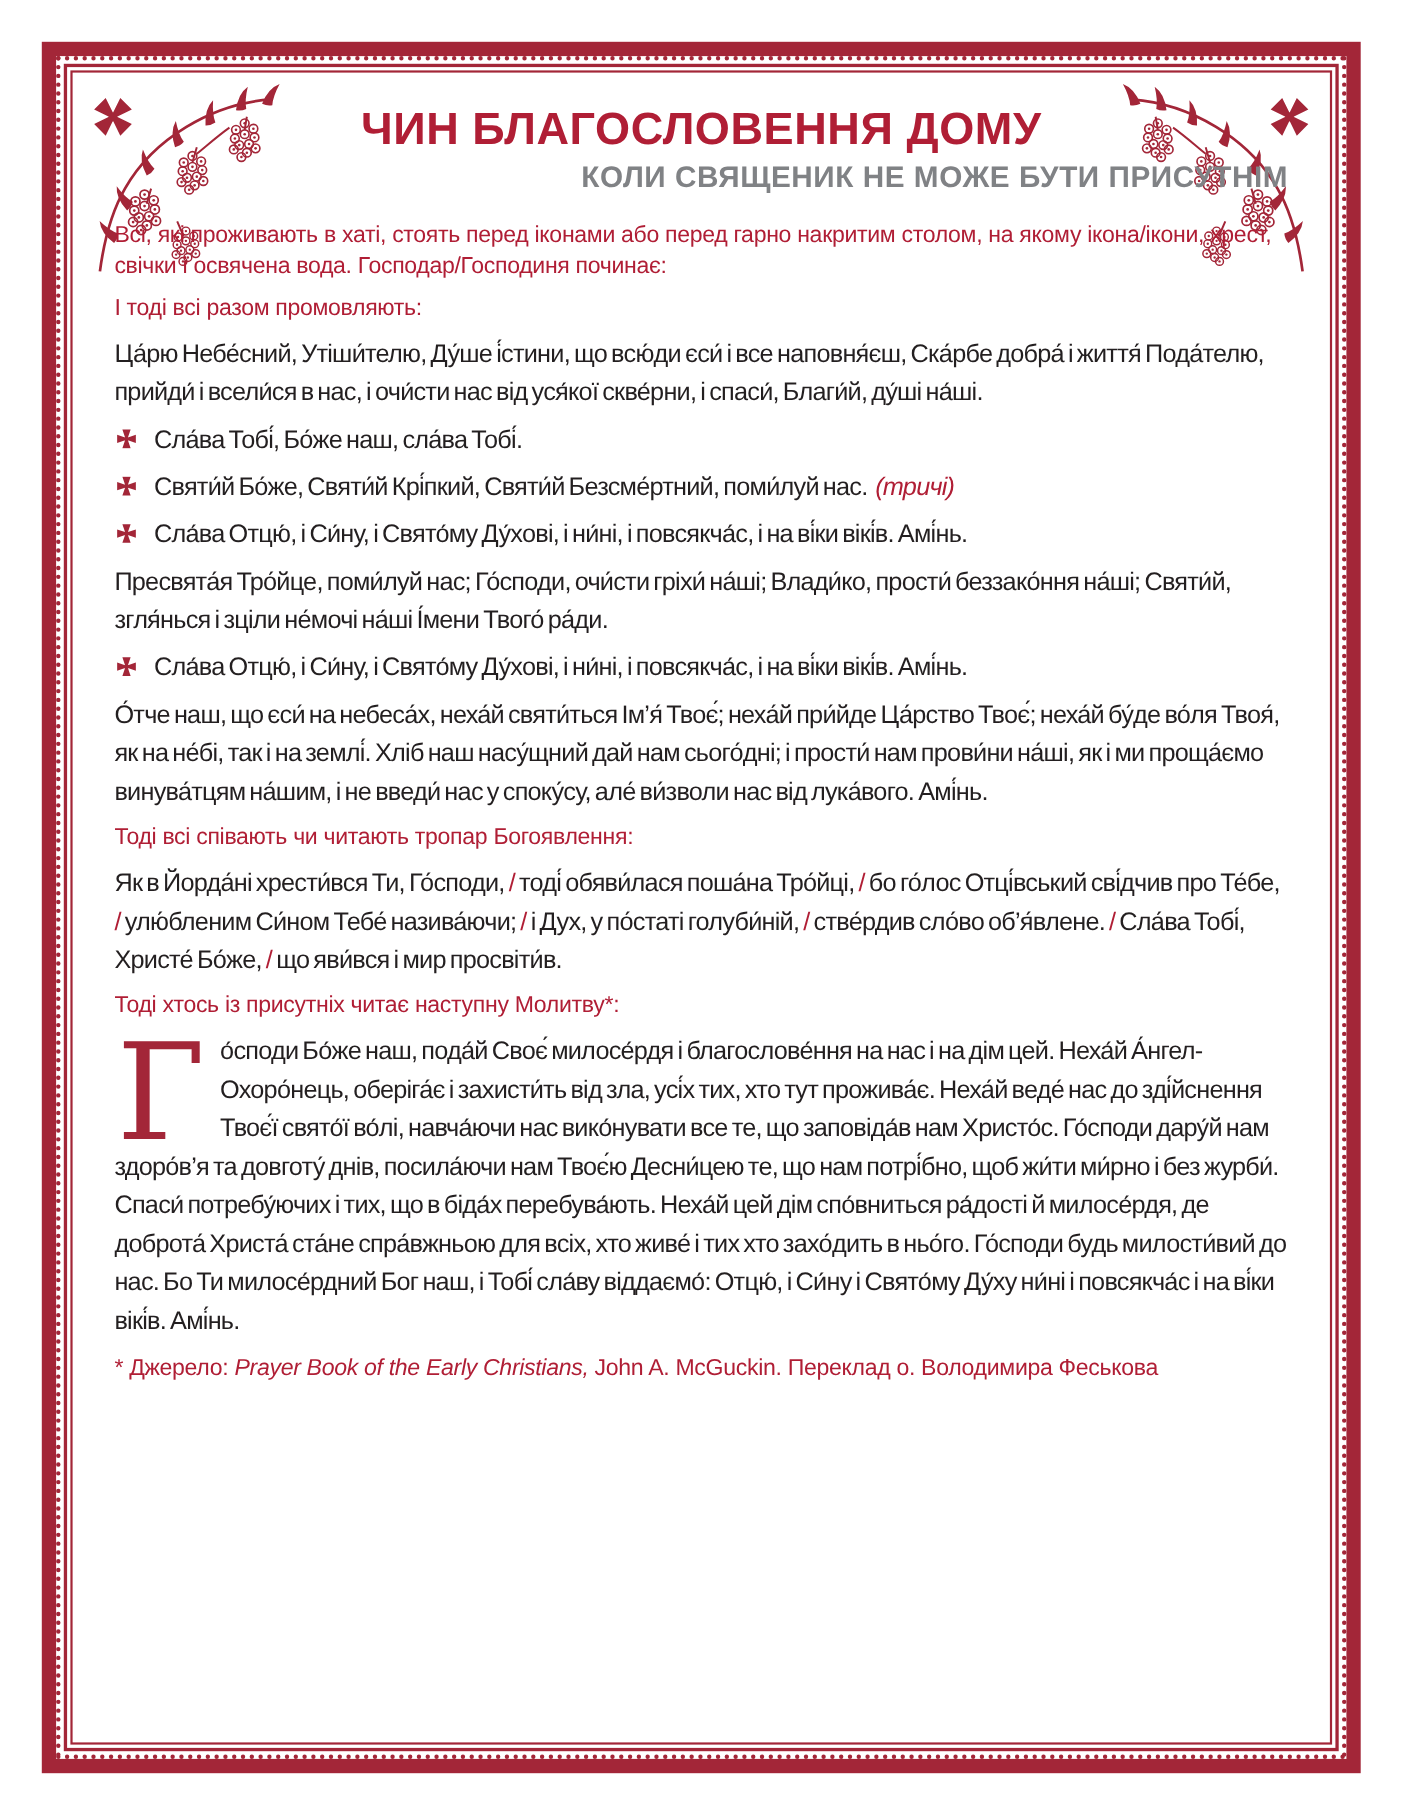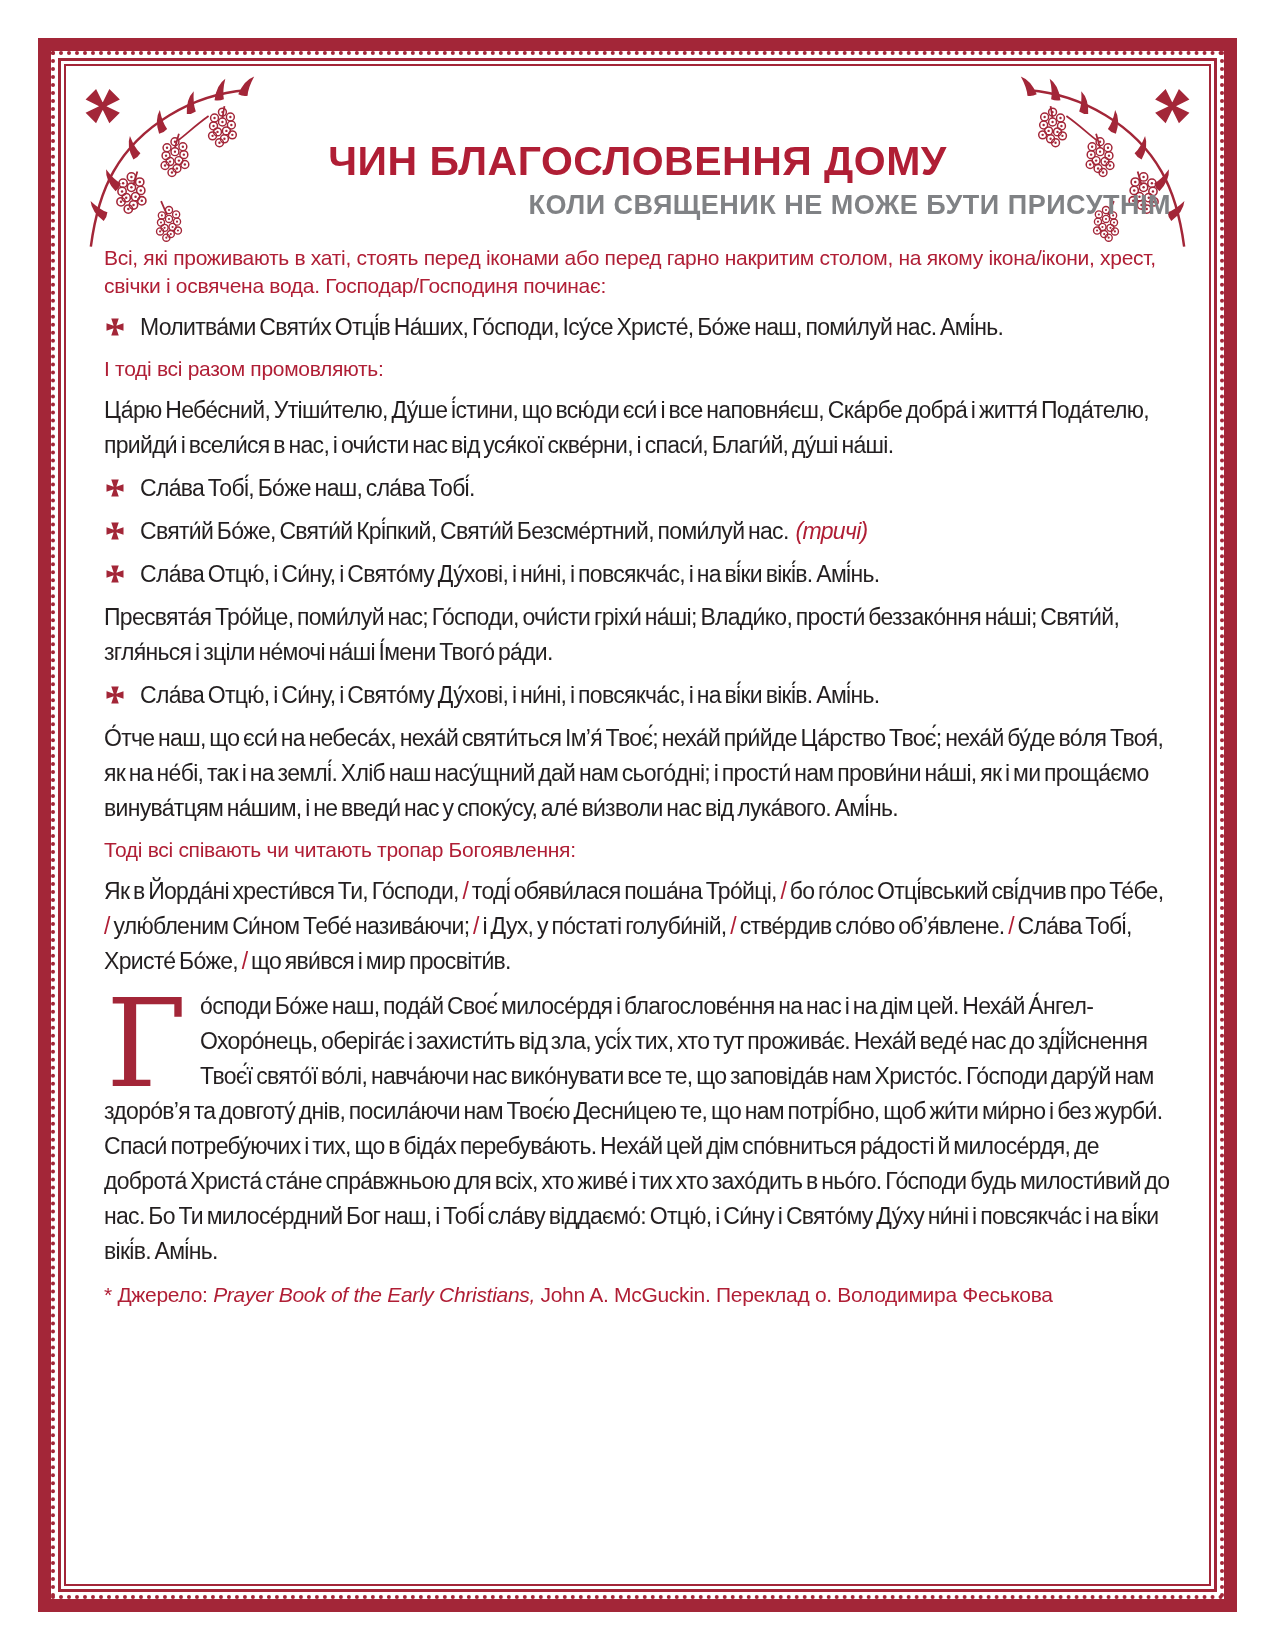--- a/index.html
+++ b/index.html
@@ -14,21 +14,21 @@
 
   
   .frame-band{position:absolute;inset:38px;border:13px solid var(--frame);pointer-events:none;}
   .frame-perf{position:absolute;inset:51px;border:4px dotted var(--frame);pointer-events:none;}
   .frame-line-outer{position:absolute;inset:58px;border:3px solid var(--frame);pointer-events:none;}
   .frame-line-inner{position:absolute;inset:64px;border:2px solid var(--frame);pointer-events:none;}
 
   .ornament{position:absolute;top:76px;left:76px;width:188px;height:184px;color:var(--frame);}
   .ornament.right{left:auto;right:76px;transform:scaleX(-1);}
 
-  .content{position:absolute;inset:66px;padding:12px 38px 0 38px;overflow:hidden;margin-top:44px;}
+  .content{position:absolute;inset:66px;padding:12px 38px 0 38px;overflow:hidden;}
 
   h1{margin:16px 0 6px 0;text-align:center;font-size:41px;line-height:46px;
      font-weight:bold;color:var(--red);letter-spacing:0.5px;}
   .subtitle{margin:0 0 24px 0;text-align:right;font-size:27px;line-height:30px;
      font-weight:bold;color:var(--gray);letter-spacing:0.5px;}
 
   p{margin:8px 0;}
   .rubric{color:var(--red);font-size:21px;line-height:28px;letter-spacing:-0.3px;margin:10px 0;}
   .body-text{color:var(--ink);font-size:23px;line-height:35px;letter-spacing:-0.7px;word-spacing:-2px;}
   .bullet{position:relative;padding-left:36px;}
@@ -101,26 +101,20 @@
     <use href="#orn-group"></use>
   </svg>
 
   <div class="content">
 
     <h1>ЧИН БЛАГОСЛОВЕННЯ ДОМУ</h1>
     <div class="subtitle">КОЛИ СВЯЩЕНИК НЕ МОЖЕ БУТИ ПРИСУТНІМ</div>
 
     <p class="rubric">Всі, які проживають в хаті, стоять перед іконами або перед гарно накритим столом, на якому ікона/ікони, хрест, свічки і освячена вода. Господар/Господиня починає:</p>
 
-    <p class="body-text bullet">
-      <svg class="cross-b" viewBox="-18 -18 36 36">
-          <use href="#orn-cross" fill="currentColor"></use>
-        </svg>
-      <span>Молитва́ми Святи́х Отці́в На́ших, Го́споди, Ісу́се Христе́, Бо́же наш, поми́луй нас. Амі́нь.</span>
-    </p>
 
     <p class="rubric">І тоді всі разом промовляють:</p>
 
     <p class="body-text">Ца́рю Небе́сний, Утіши́телю, Ду́ше і́стини, що всю́ди єси́ і все наповня́єш, Ска́рбе добра́ і життя́ Пода́телю, прийди́ і всели́ся в нас, і очи́сти нас від уся́кої скве́рни, і спаси́, Благи́й, ду́ші на́ші.</p>
 
     <p class="body-text bullet">
       <svg class="cross-b" viewBox="-18 -18 36 36">
           <use href="#orn-cross" fill="currentColor"></use>
         </svg>
       <span>Сла́ва Тобі́, Бо́же наш, сла́ва Тобі́.</span>
@@ -150,20 +144,21 @@
       <span>Сла́ва Отцю́, і Си́ну, і Свято́му Ду́хові, і ни́ні, і повсякча́с, і на ві́ки вікі́в. Амі́нь.</span>
     </p>
 
     <p class="body-text">О́тче наш, що єси́ на небеса́х, неха́й святи́ться Ім’я́ Твоє́; неха́й при́йде Ца́рство Твоє́; неха́й бу́де во́ля Твоя́, як на не́бі, так і на землі́. Хліб наш насу́щний дай нам сього́дні; і прости́ нам прови́ни на́ші, як і ми проща́ємо винува́тцям на́шим, і не введи́ нас у споку́су, але́ ви́зволи нас від лука́вого. Амі́нь.</p>
 
     <p class="rubric">Тоді всі співають чи читають тропар Богоявлення:</p>
 
 
     <p class="body-text">Як в Йорда́ні хрести́вся Ти, Го́споди, <span class="slash">/</span> тоді́ обяви́лася поша́на Тро́йці, <span class="slash">/</span> бо го́лос Отці́вський сві́дчив про Те́бе, <span class="slash">/</span> улю́бленим Си́ном Тебе́ назива́ючи; <span class="slash">/</span> і Дух, у по́статі голуби́ній, <span class="slash">/</span> стве́рдив сло́во об’я́влене. <span class="slash">/</span> Сла́ва Тобі́, Христе́ Бо́же, <span class="slash">/</span> що яви́вся і мир просвіти́в.</p>
 
+    <p class="rubric">Тоді хтось із присутніх читає наступну Молитву*:</p>
 
     <div class="body-text prayer-block">
       <span class="dropcap">Г</span><span>о́споди Бо́же наш, пода́й Своє́ милосе́рдя і благослове́ння на нас і на дім цей. Неха́й А́нгел-Охоро́нець, оберіга́є і захисти́ть від зла, усі́х тих, хто тут прожива́є. Неха́й веде́ нас до зді́йснення Твоє́ї свято́ї во́лі, навча́ючи нас вико́нувати все те, що заповіда́в нам Христо́с. Го́споди дару́й нам здоро́в’я та довготу́ днів, посила́ючи нам Твоє́ю Десни́цею те, що нам потрі́бно, щоб жи́ти ми́рно і без журби́. Спаси́ потребу́ючих і тих, що в біда́х перебува́ють. Неха́й цей дім спо́вниться ра́дості й милосе́рдя, де доброта́ Христа́ ста́не спра́вжньою для всіх, хто живе́ і тих хто захо́дить в ньо́го. Го́споди будь милости́вий до нас. Бо Ти милосе́рдний Бог наш, і Тобі́ сла́ву віддаємо́: Отцю́, і Си́ну і Свято́му Ду́ху ни́ні і повсякча́с і на ві́ки вікі́в. Амі́нь.</span>
     </div>
 
 
     <p class="footnote">
       <span>* Джерело: </span><em>Prayer Book of the Early Christians,</em><span> John A. McGuckin. Переклад о. Володимира Феськова</span>
     </p>
 

